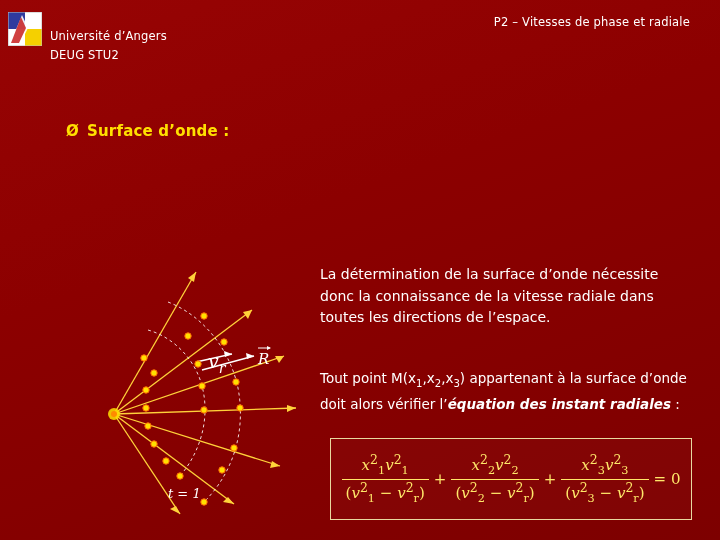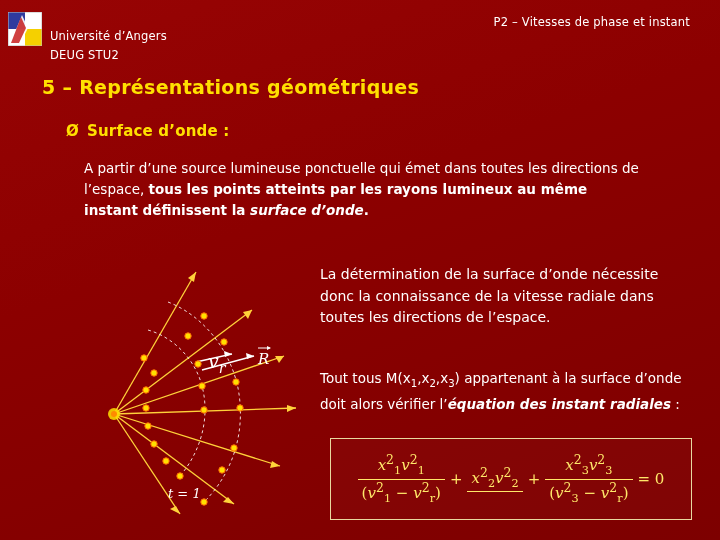--- a/index.html
+++ b/index.html
@@ -216,36 +216,32 @@
       <path d="M17 0 L34 0 L34 17 L17 17 Z" fill="none" stroke="#ffffff" stroke-width="0"></path>
       <rect x="0" y="0" width="34" height="34" fill="none" stroke="#bbbbbb" stroke-width="1"></rect>
     </svg>
   </div>
 
   <div class="header-left">
     <div>Université d’Angers</div>
     <div>DEUG STU2</div>
   </div>
 
-  <div class="header-right">P2 – Vitesses de phase et instant</div>
-
-  <div class="title">5 – Représentations géométriques</div>
+  <div class="header-right">P2 – Vitesses de phase et radiale</div>
+
 
   <div class="bullet">
     <span class="glyph">Ø</span><span>Surface d’onde :</span>
   </div>
 
-  <div class="para1">
-    <span class="thin">A partir d’une source lumineuse ponctuelle qui émet dans toutes les directions de l’espace, </span><span>tous les points atteints par les rayons lumineux au même instant définissent la </span><span class="ital">surface d’onde</span><span>.</span>
-  </div>
 
   <div class="para2">La détermination de la surface d’onde nécessite donc la connaissance de la vitesse radiale dans toutes les directions de l’espace.</div>
 
   <div class="para3">
-    <span>Tout tous M(x</span><sub>1</sub><span>,x</span><sub>2</sub><span>,x</span><sub>3</sub><span>) appartenant à la surface d’onde doit alors vérifier l’</span><span class="ital">équation des instant radiales</span><span> :</span>
+    <span>Tout point M(x</span><sub>1</sub><span>,x</span><sub>2</sub><span>,x</span><sub>3</sub><span>) appartenant à la surface d’onde doit alors vérifier l’</span><span class="ital">équation des instant radiales</span><span> :</span>
   </div>
 
   <div class="figure">
     <svg width="230" height="262" viewBox="0 0 230 262">
       <g stroke="#ffd23a" stroke-width="1.3" fill="none">
         <line x1="30" y1="156" x2="112" y2="14"></line>
         <line x1="30" y1="156" x2="168" y2="52"></line>
         <line x1="30" y1="156" x2="200" y2="98"></line>
         <line x1="30" y1="156" x2="212" y2="150"></line>
         <line x1="30" y1="156" x2="196" y2="208"></line>
@@ -334,20 +330,23 @@
         </div>
       </div>
 
       <span class="op">+</span>
 
       <div class="frac">
         <div class="num">
           <span class="it">x</span><sup>2</sup><sub>2</sub><span class="it">v</span><sup>2</sup><sub>2</sub>
         </div>
         <div class="bar"></div>
+        <div class="den">
+          <span>(</span><span class="it">v</span><sup>2</sup><sub>2</sub> <span>−</span> <span class="it">v</span><sup>2</sup><sub>r</sub><span>)</span>
+        </div>
       </div>
 
       <span class="op">+</span>
 
       <div class="frac">
         <div class="num">
           <span class="it">x</span><sup>2</sup><sub>3</sub><span class="it">v</span><sup>2</sup><sub>3</sub>
         </div>
         <div class="bar"></div>
         <div class="den">

